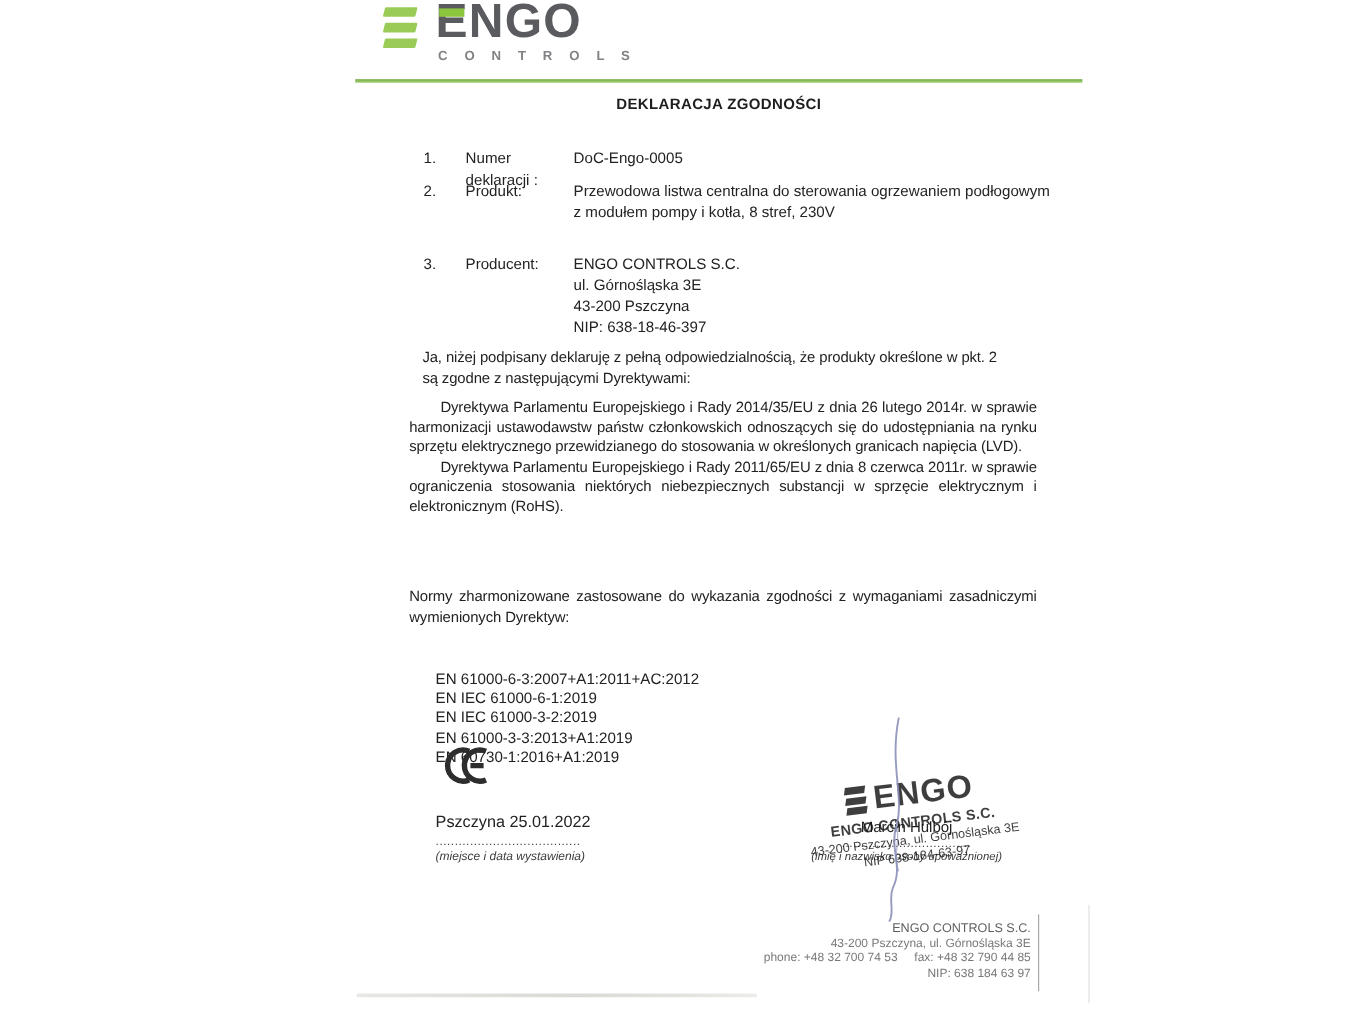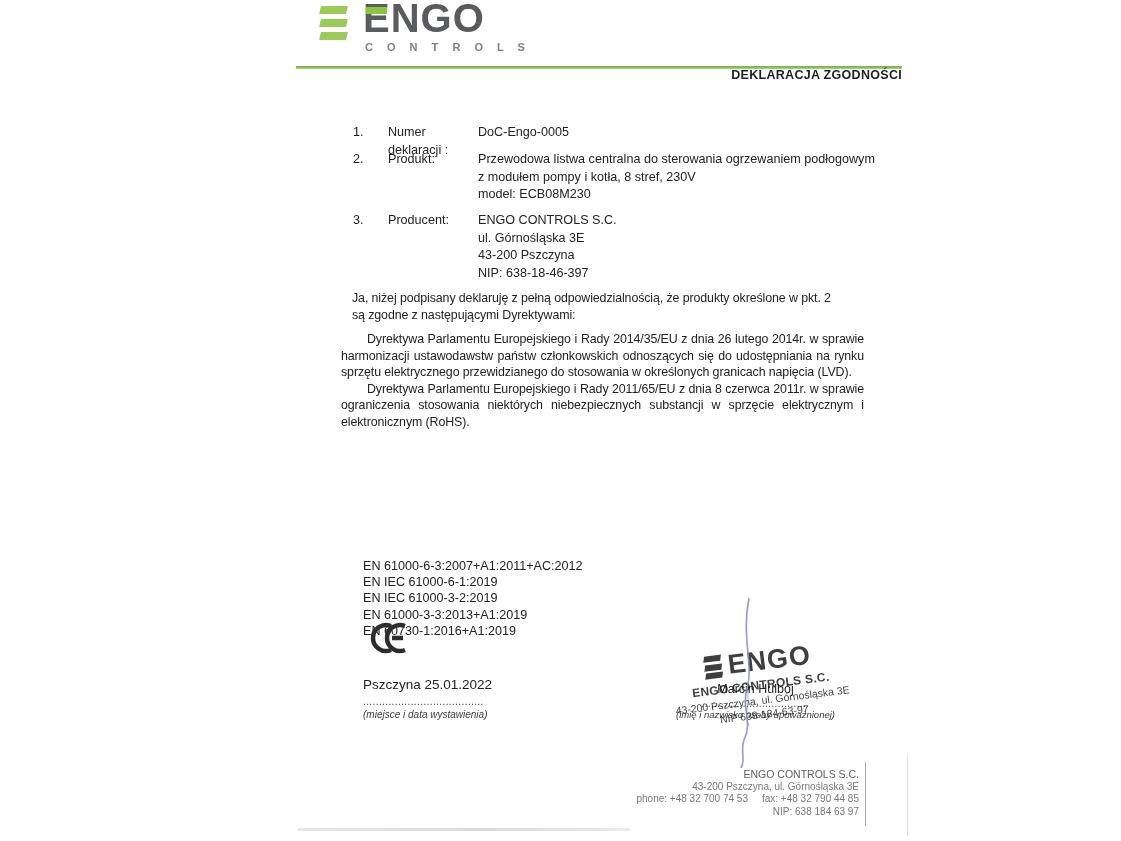--- a/index.html
+++ b/index.html
@@ -25,21 +25,21 @@
     left:324px; top:41px; font-size:11px; color:#808285;
     letter-spacing:5.5px; font-weight:bold; white-space:nowrap;
   }
   .green-rule {
     left:255px; top:66px; width:606px; height:3px;
     background:linear-gradient(#74a943,#a9d57e);
   }
 
   
   .doc-title {
-    left:255px; top:68px; width:606px; text-align:right;
+    left:255px; top:80px; width:606px; text-align:center;
     font-weight:bold; font-size:12.5px; letter-spacing:0.3px; color:#1e1e1e;
   }
 
   
   .item { display:flex; font-size:12.6px; line-height:17.5px; color:#222; }
   .item-num   { width:35px; }
   .item-label { width:90px; }
   .item-value div { white-space:nowrap; }
   .item1 { left:312px; top:124px; }
   .item2 { left:312px; top:151px; }
@@ -118,21 +118,20 @@
       <div>DoC-Engo-0005</div>
     </div>
   </div>
 
   <div class="abs item item2">
     <div class="item-num">2.</div>
     <div class="item-label">Produkt:</div>
     <div class="item-value">
       <div>Przewodowa listwa centralna do sterowania ogrzewaniem podłogowym</div>
       <div>z modułem pompy i kotła, 8 stref, 230V</div>
-      <div>model: ECB08M230</div>
     </div>
   </div>
 
   <div class="abs item item3">
     <div class="item-num">3.</div>
     <div class="item-label">Producent:</div>
     <div class="item-value">
       <div>ENGO CONTROLS S.C.</div>
       <div>ul. Górnośląska 3E</div>
       <div>43-200 Pszczyna</div>
@@ -140,20 +139,21 @@
     </div>
   </div>
 
   <div class="abs body-block intro">Ja, niżej podpisany deklaruję z pełną odpowiedzialnością, że produkty określone w pkt. 2 są zgodne z następującymi Dyrektywami:</div>
 
   <div class="abs body-block directives">
     <p>Dyrektywa Parlamentu Europejskiego i Rady 2014/35/EU z dnia 26 lutego 2014r. w sprawie harmonizacji ustawodawstw państw członkowskich odnoszących się do udostępniania na rynku sprzętu elektrycznego przewidzianego do stosowania w określonych granicach napięcia (LVD).</p>
     <p>Dyrektywa Parlamentu Europejskiego i Rady 2011/65/EU z dnia 8 czerwca 2011r. w sprawie ograniczenia stosowania niektórych niebezpiecznych substancji w sprzęcie elektrycznym i elektronicznym (RoHS).</p>
   </div>
 
+  <div class="abs body-block norms">Normy zharmonizowane zastosowane do wykazania zgodności z wymaganiami zasadniczymi wymienionych Dyrektyw:</div>
 
   <div class="abs standards">
     <div>EN 61000-6-3:2007+A1:2011+AC:2012</div>
     <div>EN IEC 61000-6-1:2019</div>
     <div>EN IEC 61000-3-2:2019</div>
     <div>EN 61000-3-3:2013+A1:2019</div>
     <div>EN 60730-1:2016+A1:2019</div>
   </div>
 
   <div class="abs ce">

